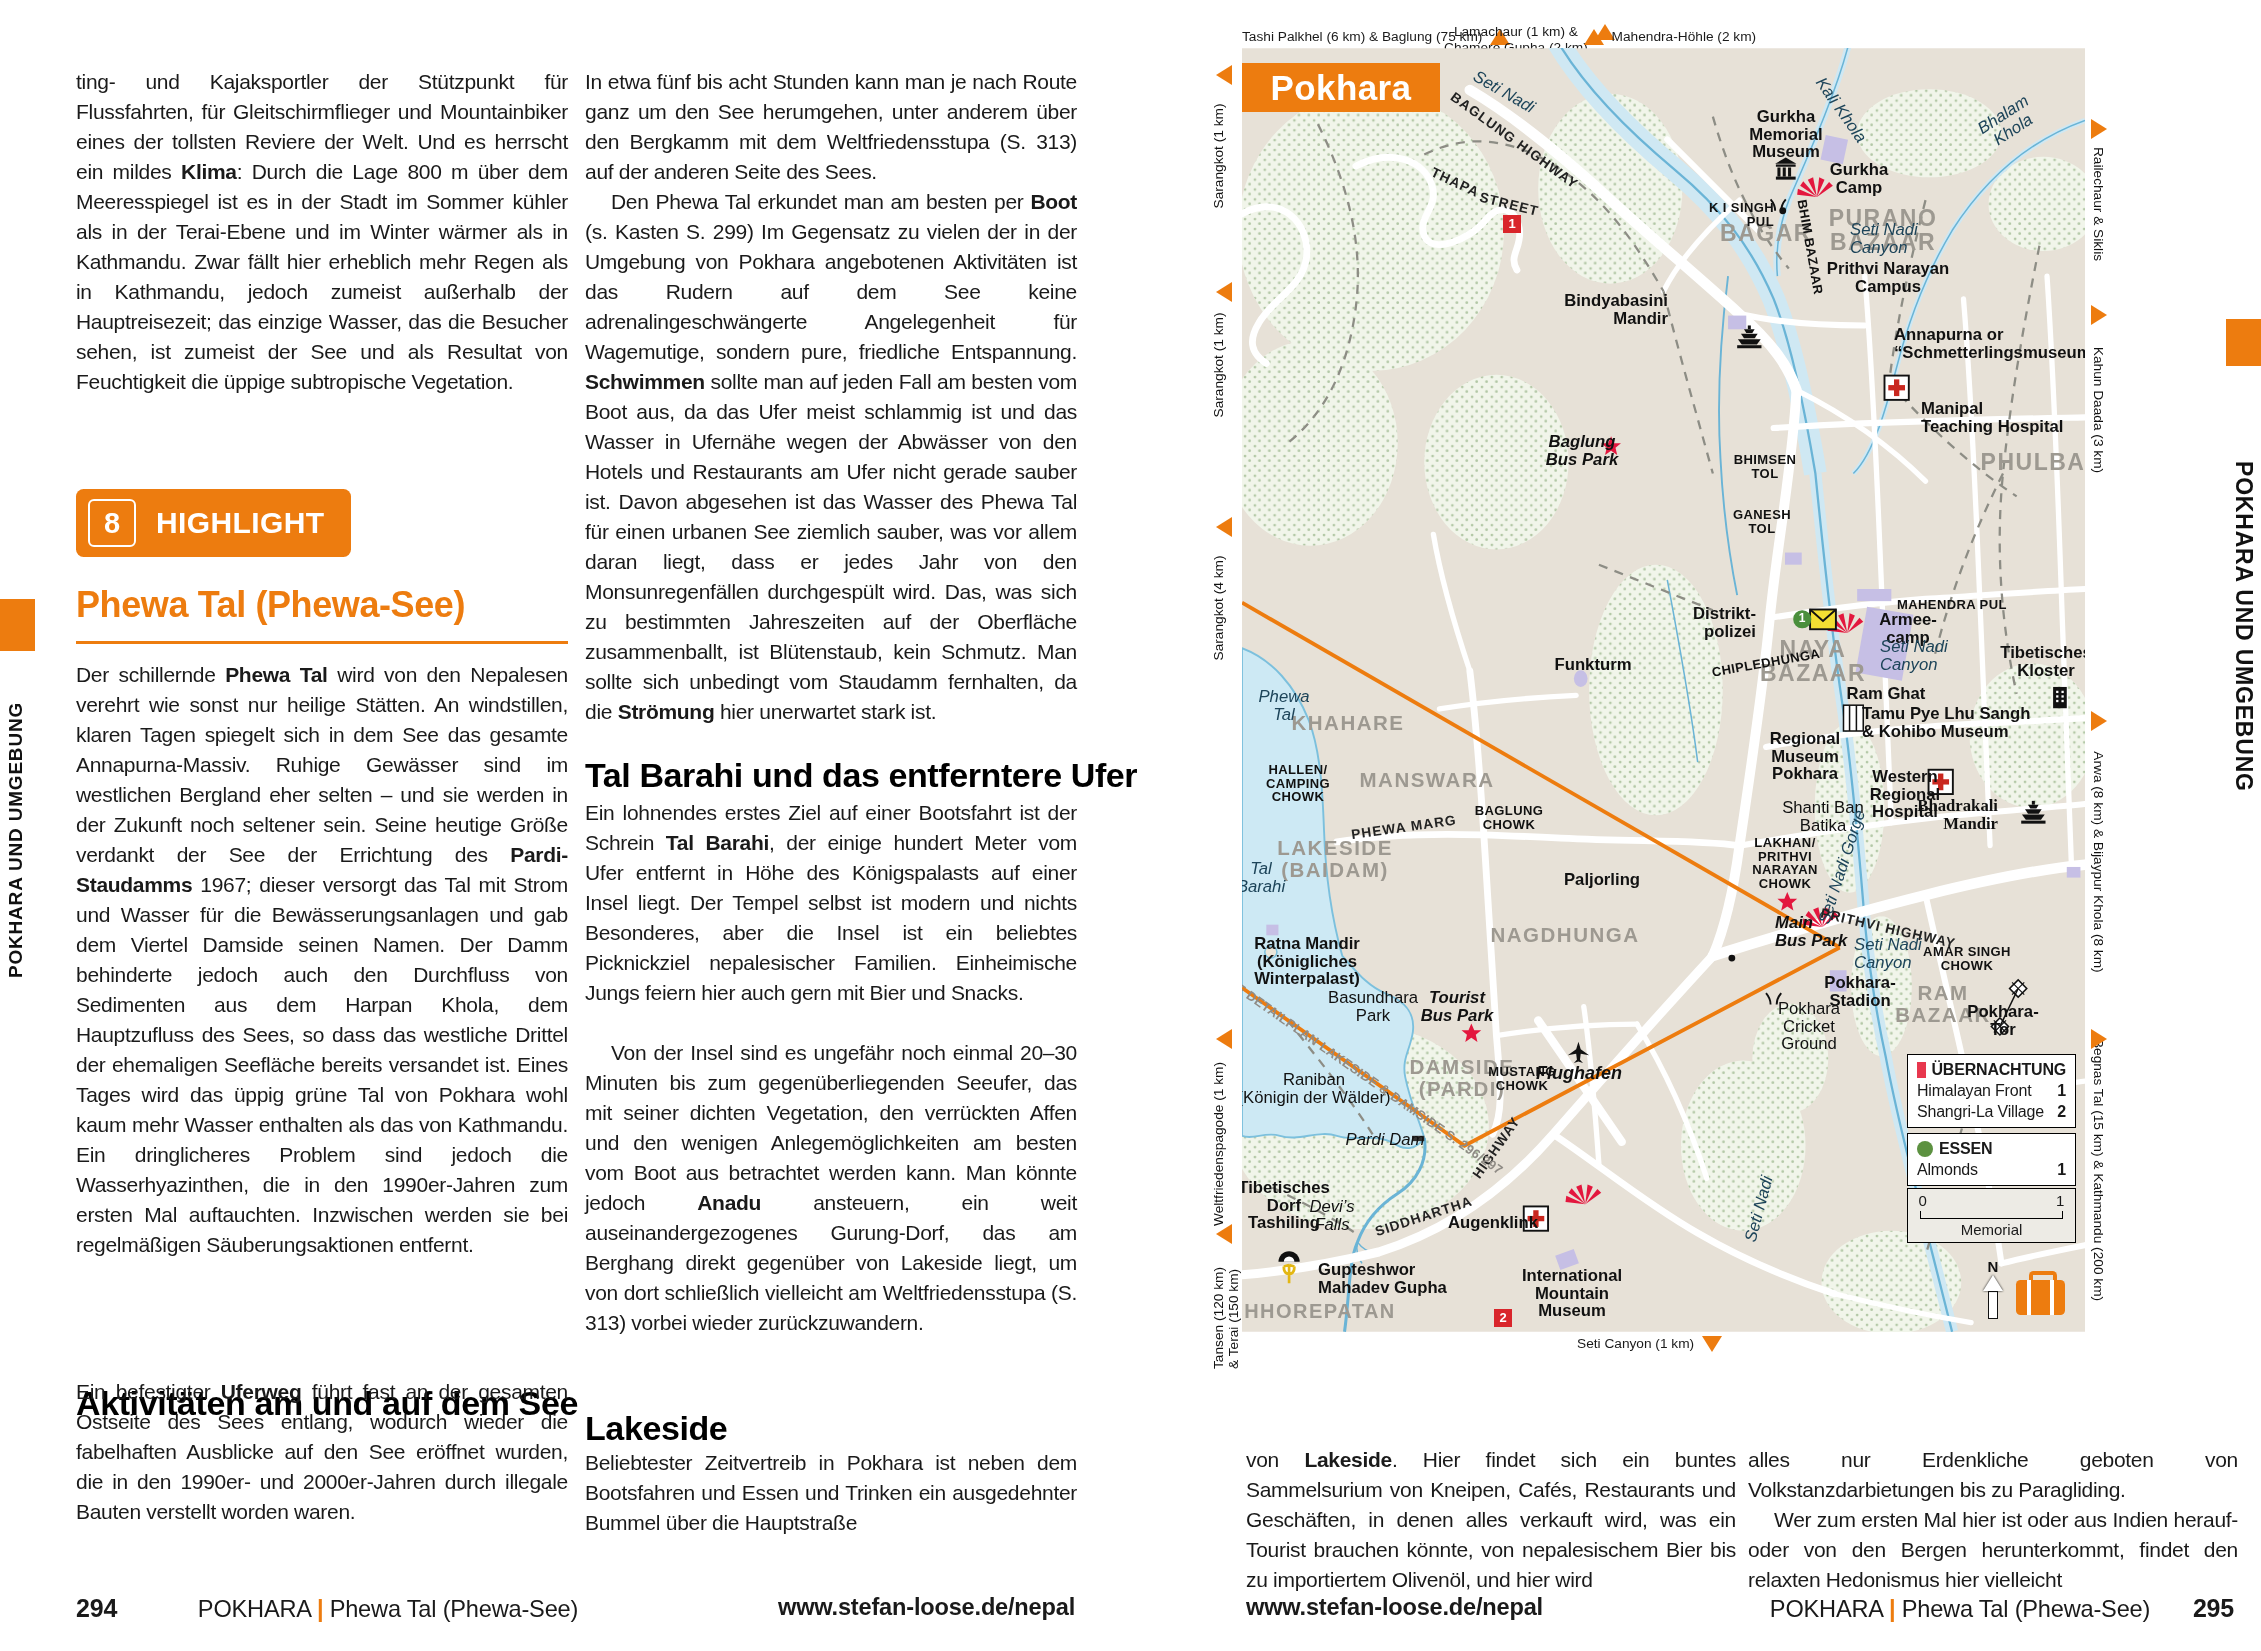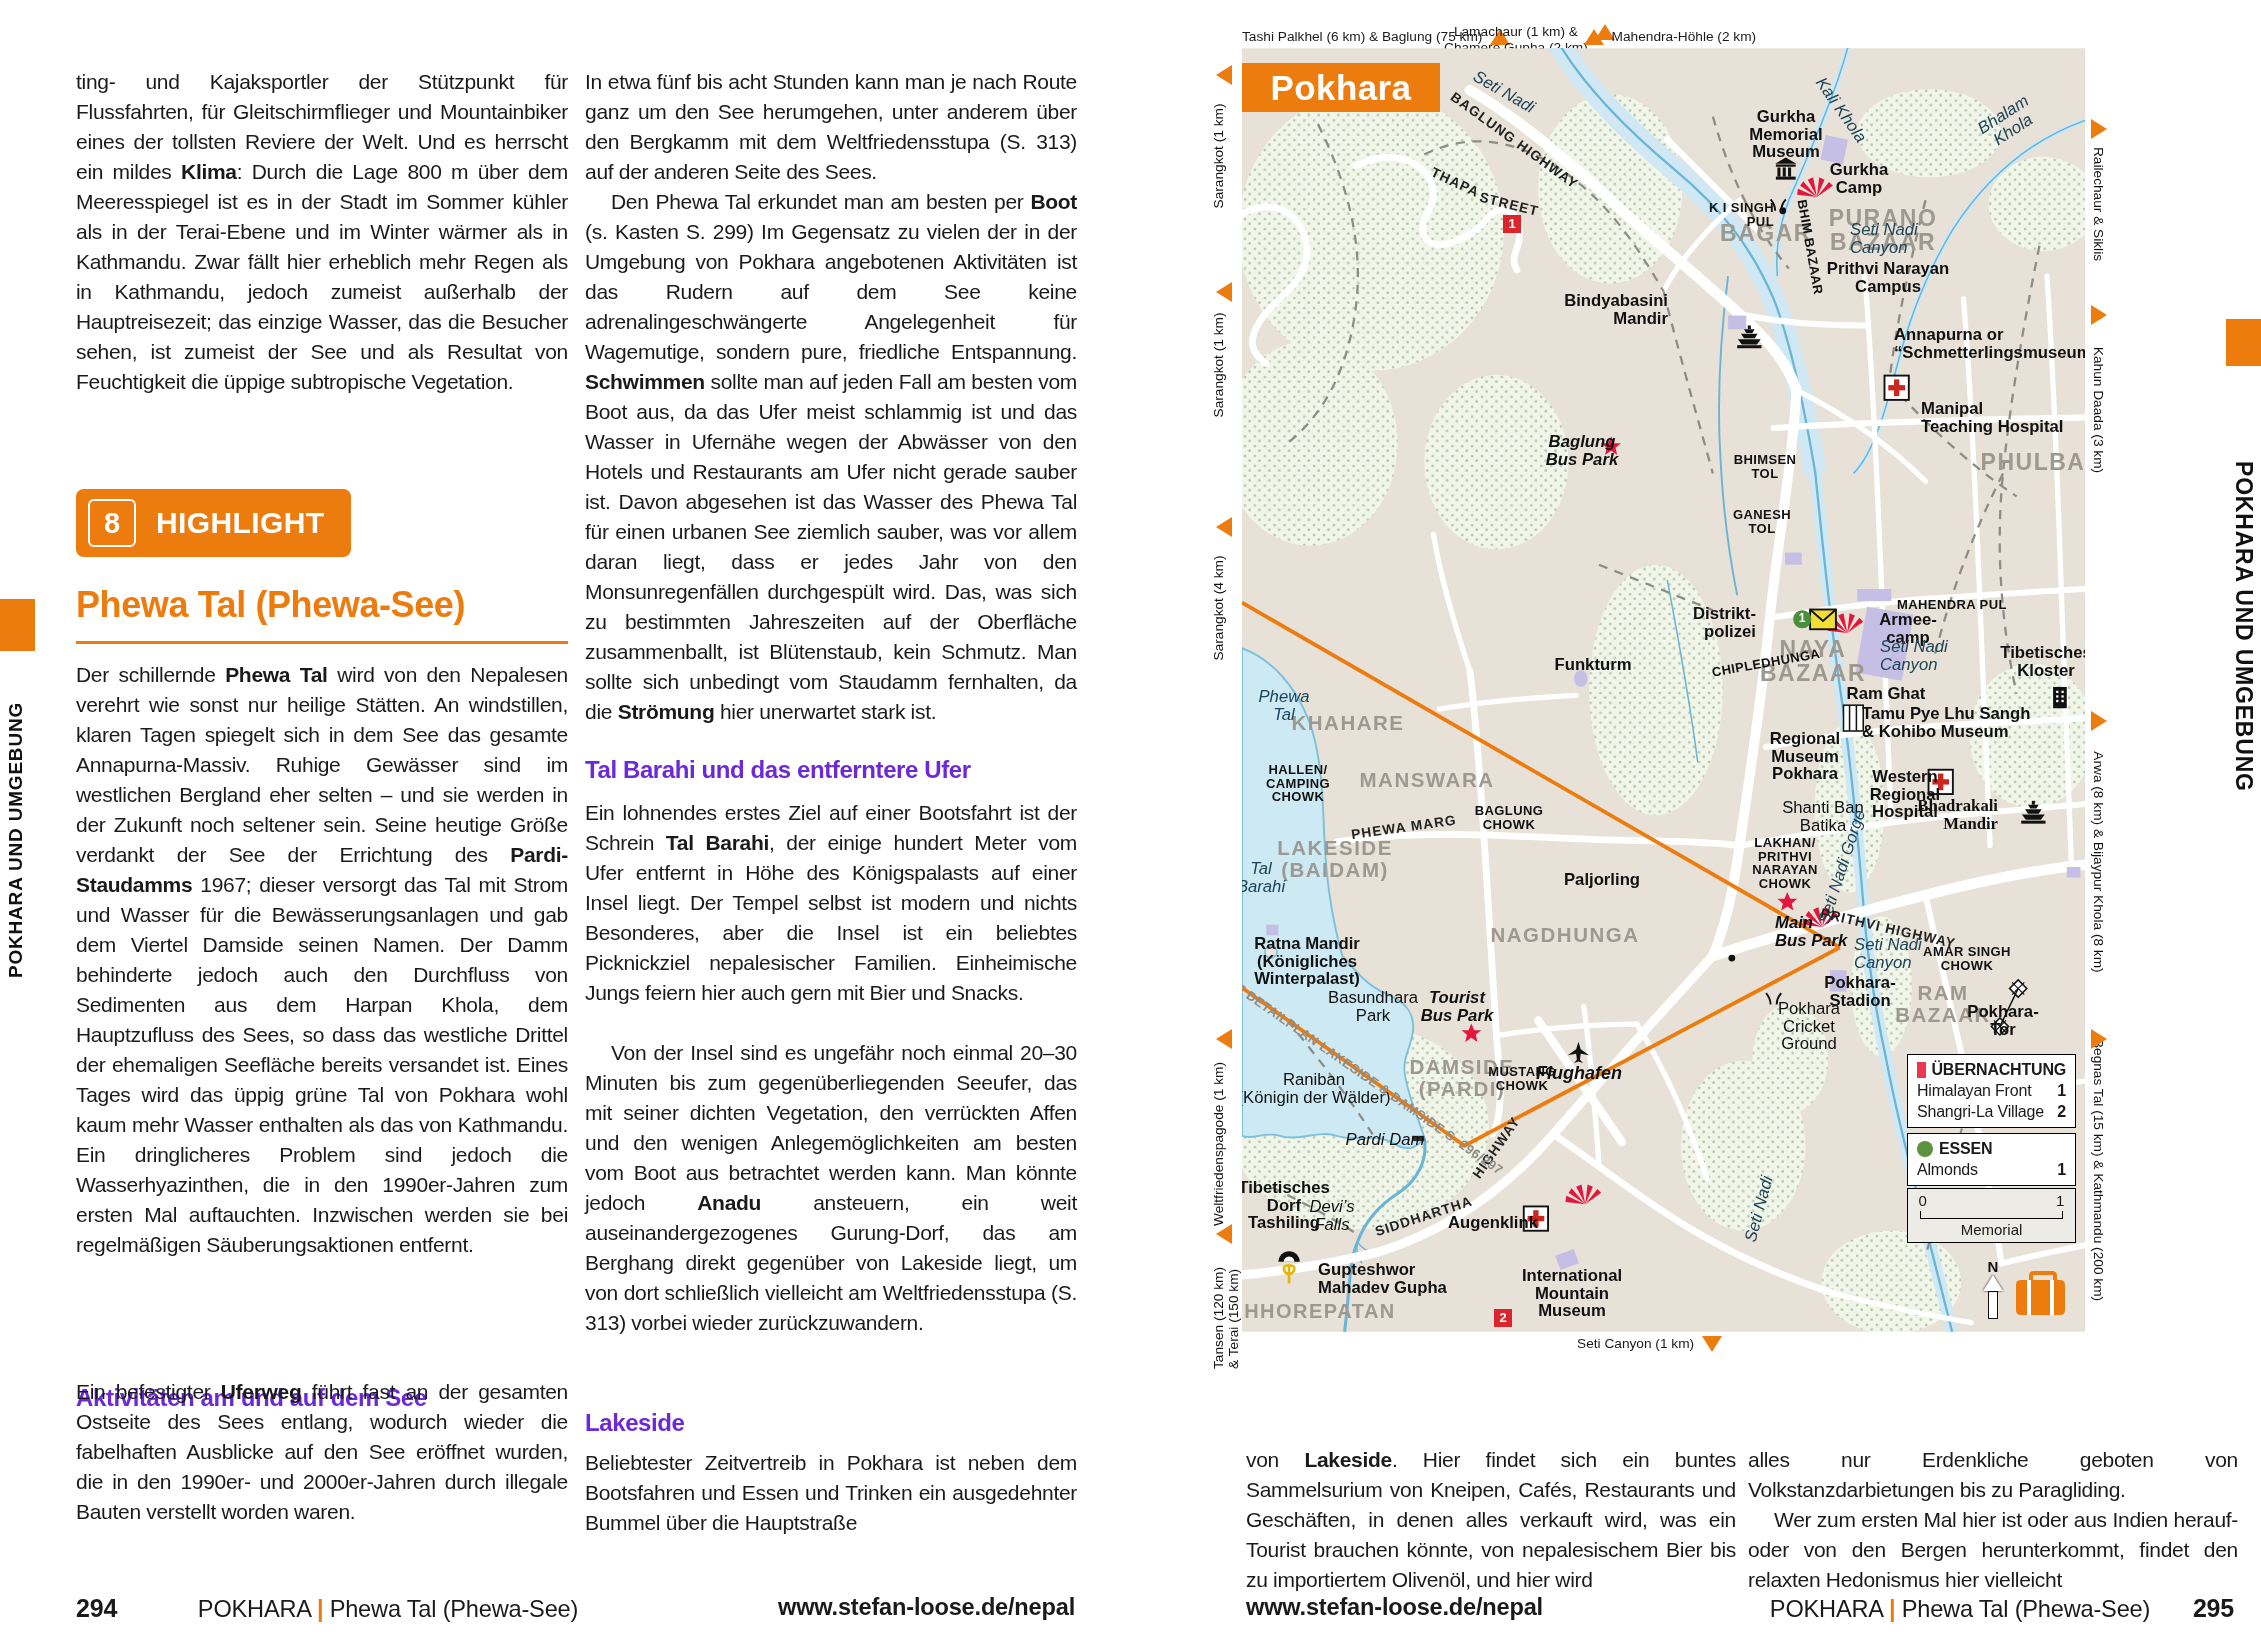--- a/index.html
+++ b/index.html
@@ -4,21 +4,21 @@
 <style>
   html,body{margin:0;padding:0;background:#fff;}
   #page{position:relative;width:2261px;height:1651px;background:#fff;overflow:hidden;
         font-family:"Liberation Sans",sans-serif;color:#1a1a1a;}
   
   .col{position:absolute;width:492px;font-size:21px;line-height:30px;text-align:justify;
        letter-spacing:-0.3px;}
   .col p{margin:0;}
   .ind{text-indent:26px;}
   .b{font-weight:700;}
-  .subhead{position:absolute;color:#6d28d9;font-weight:700;font-size:24px;letter-spacing:-0.4px;}
+  .subhead{position:absolute;color:#000000;font-weight:700;font-size:34px;letter-spacing:-0.4px;}
   .h1{position:absolute;color:#ED7C0F;font-weight:700;font-size:36px;letter-spacing:-0.4px;}
   .rule{position:absolute;height:3px;background:#ED7C0F;}
   
   .badge{position:absolute;left:76px;top:489px;background:#ED7C0F;border-radius:7.6px;
          display:flex;align-items:center;padding:0 26px 0 12px;height:68px;gap:20px;}
   .badge .num{width:44px;height:44px;border:2.7px solid #fff;border-radius:6px;color:#fff;
          font-weight:700;font-size:29px;display:flex;align-items:center;justify-content:center;}
   .badge .lbl{color:#fff;font-weight:700;font-size:30px;letter-spacing:0.4px;}
   
   .footer{position:absolute;top:1594px;font-size:23.6px;letter-spacing:-0.2px;}

